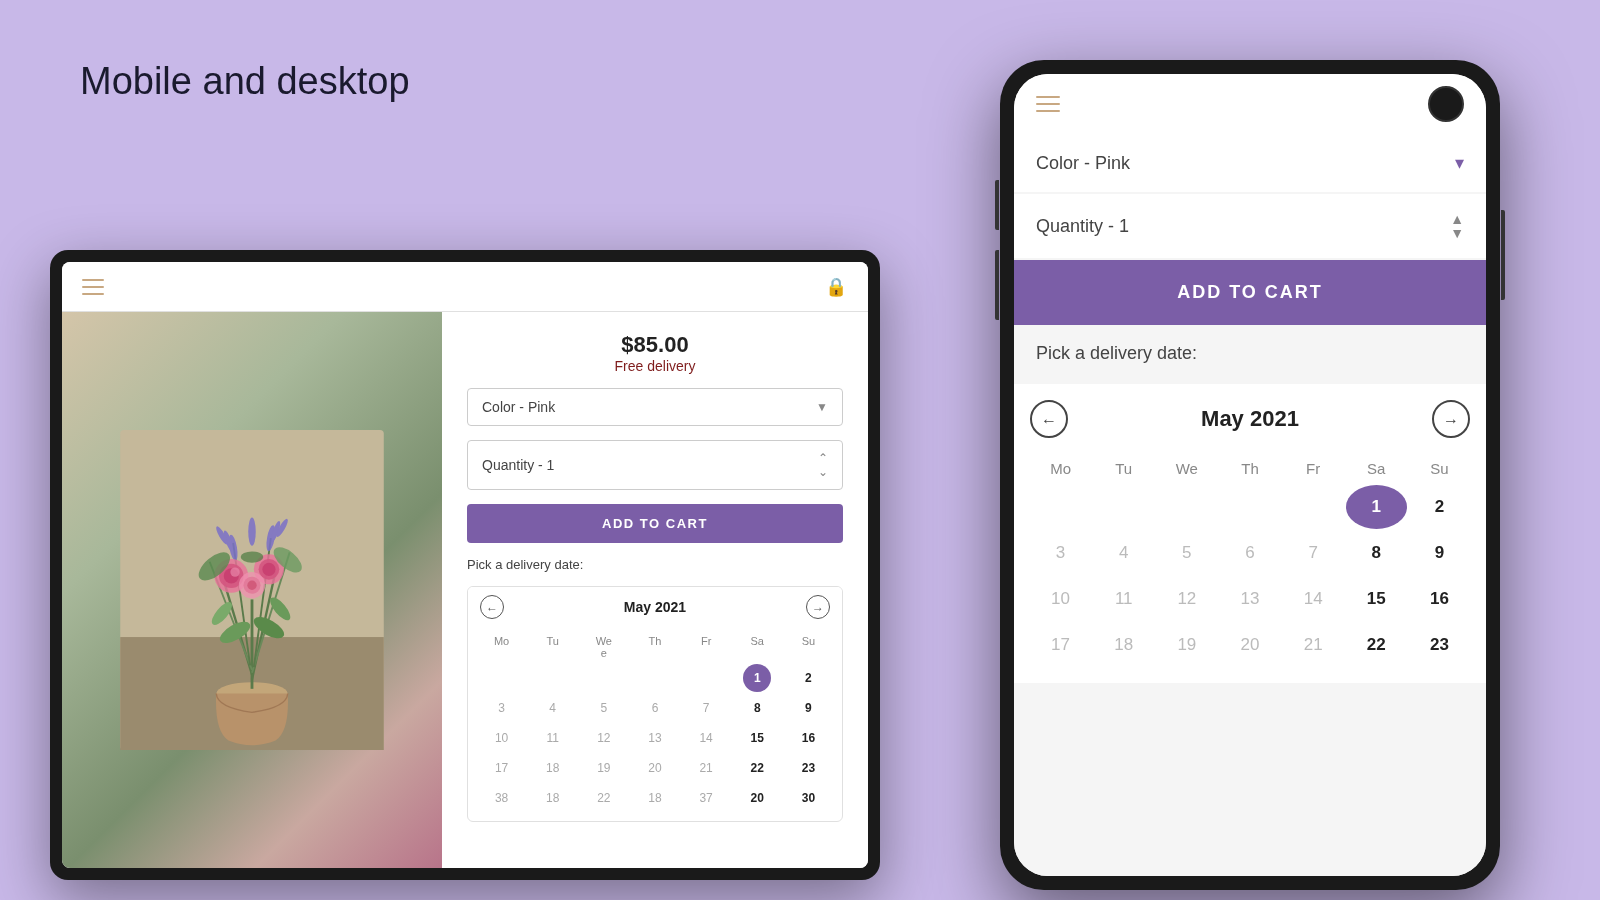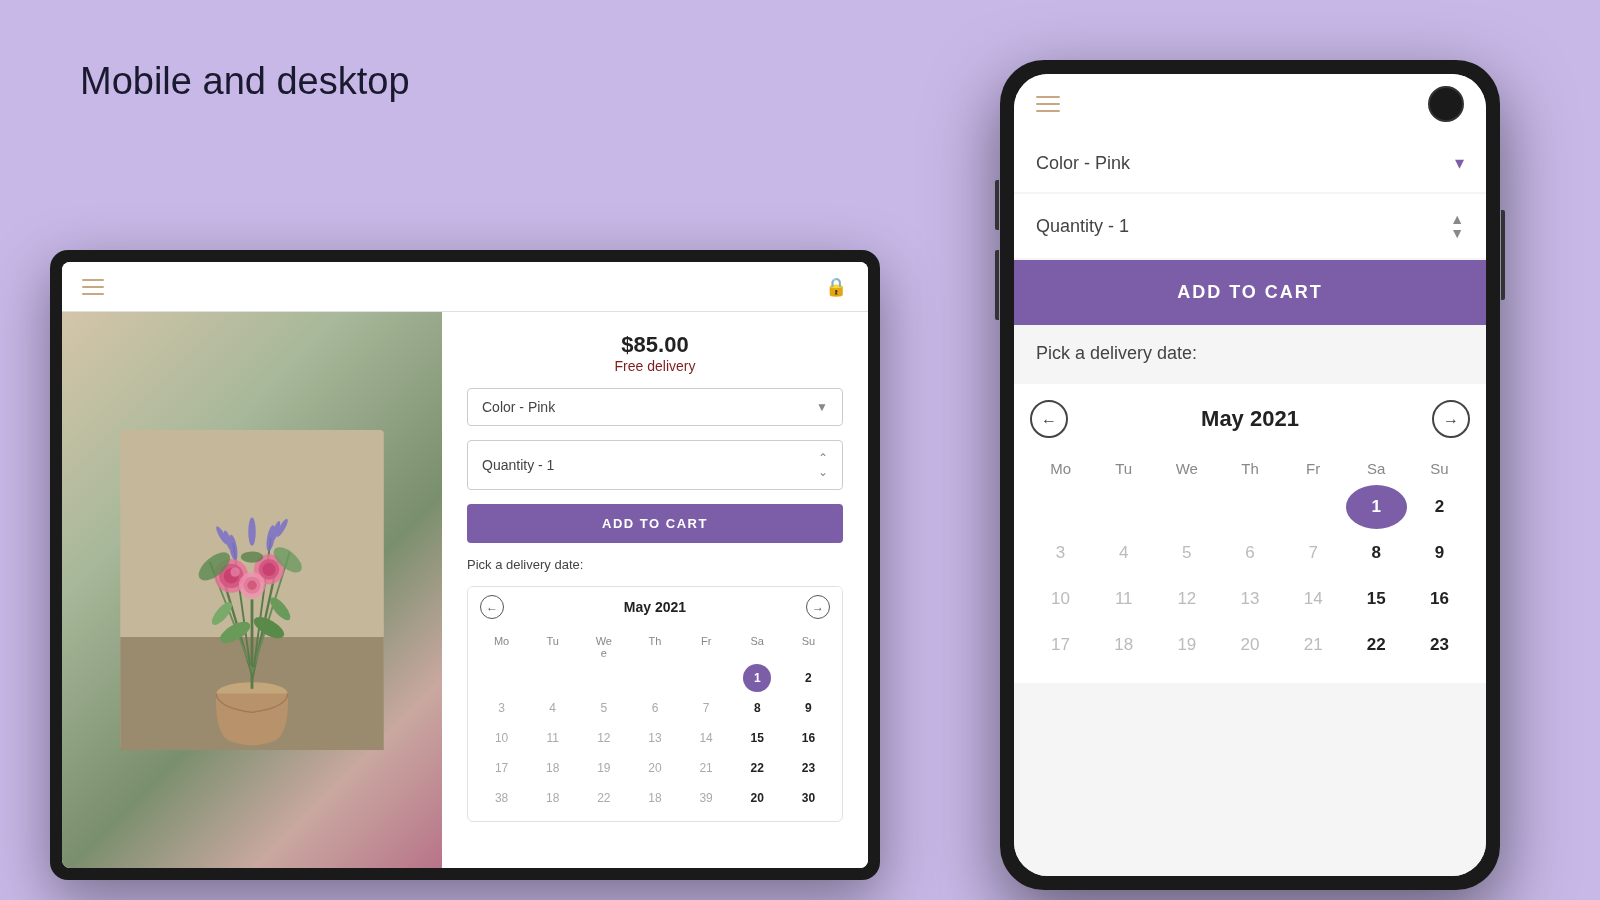--- a/index.html
+++ b/index.html
@@ -560,21 +560,21 @@
             <div class="cal-day">19</div>
             <div class="cal-day">20</div>
             <div class="cal-day">21</div>
             <div class="cal-day bold">22</div>
             <div class="cal-day bold">23</div>
 
             <div class="cal-day">38</div>
             <div class="cal-day">18</div>
             <div class="cal-day">22</div>
             <div class="cal-day">18</div>
-            <div class="cal-day">39</div>
+            <div class="cal-day">37</div>
             <div class="cal-day bold">20</div>
             <div class="cal-day bold">30</div>
           </div>
         </div>
       </div>
     </div>
   </div>
 </div>
 
 <div class="phone-wrapper">

